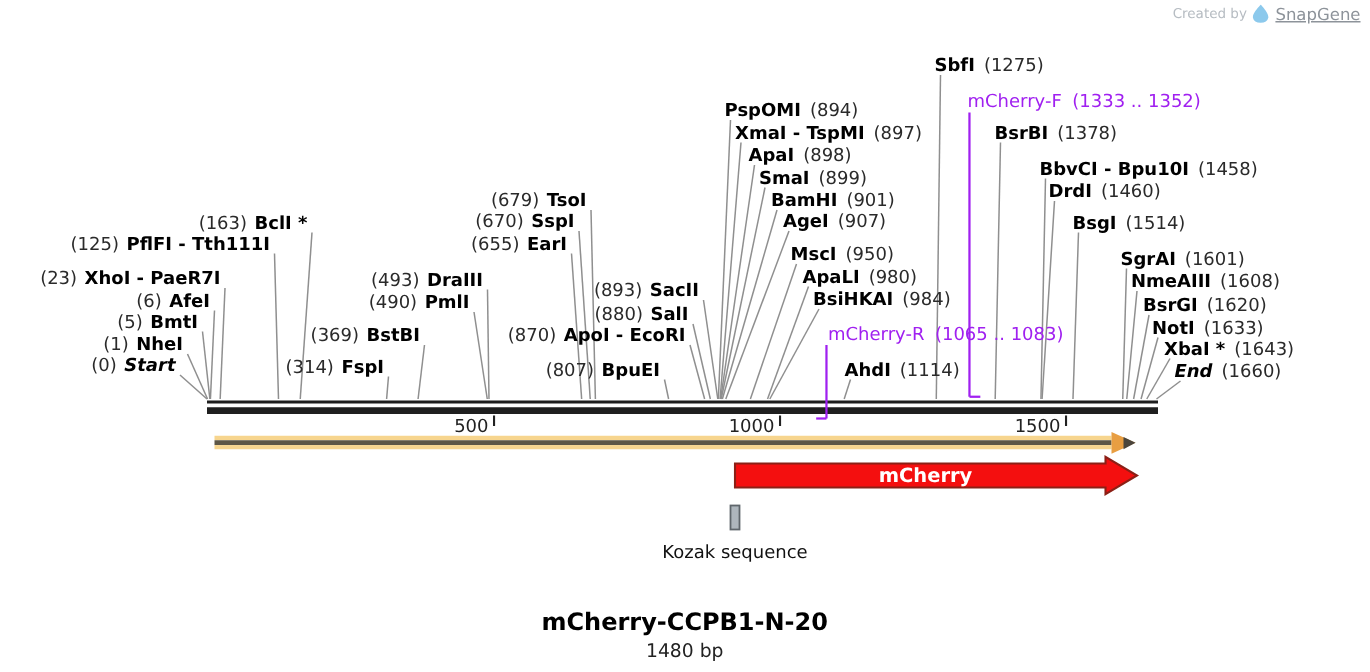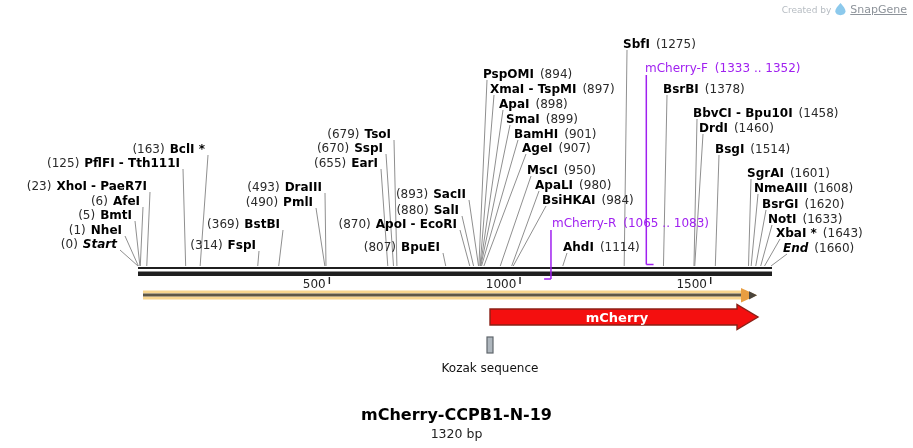--- a/index.html
+++ b/index.html
@@ -156,15 +156,15 @@
     <g id="g-primers">
         <text x="552" y="226.5" class="primer-label" fill="#A020F0"><tspan>mCherry-R</tspan><tspan dx="7">(1065 .. 1083)</tspan></text>
         <line x1="550.9753012048193" y1="230" x2="550.9753012048193" y2="279" stroke="#A020F0" stroke-width="1.5"></line>
         <line x1="550.9753012048193" y1="279" x2="544.1114457831325" y2="279" stroke="#A020F0" stroke-width="1.5"></line>
         <text x="645" y="71.5" class="primer-label" fill="#A020F0"><tspan>mCherry-F</tspan><tspan dx="7">(1333 .. 1352)</tspan></text>
         <line x1="646.306626506024" y1="75" x2="646.306626506024" y2="264.5" stroke="#A020F0" stroke-width="1.5"></line>
         <line x1="646.306626506024" y1="264.5" x2="653.5518072289157" y2="264.5" stroke="#A020F0" stroke-width="1.5"></line>
       </g>
   </svg>
 
-  <div class="footer-title">mCherry-CCPB1-N-19</div>
-  <div class="footer-sub">1320 bp</div>
+  <div class="footer-title">mCherry-CCPB1-N-20</div>
+  <div class="footer-sub">1480 bp</div>
 </div>
 
 </body></html>

